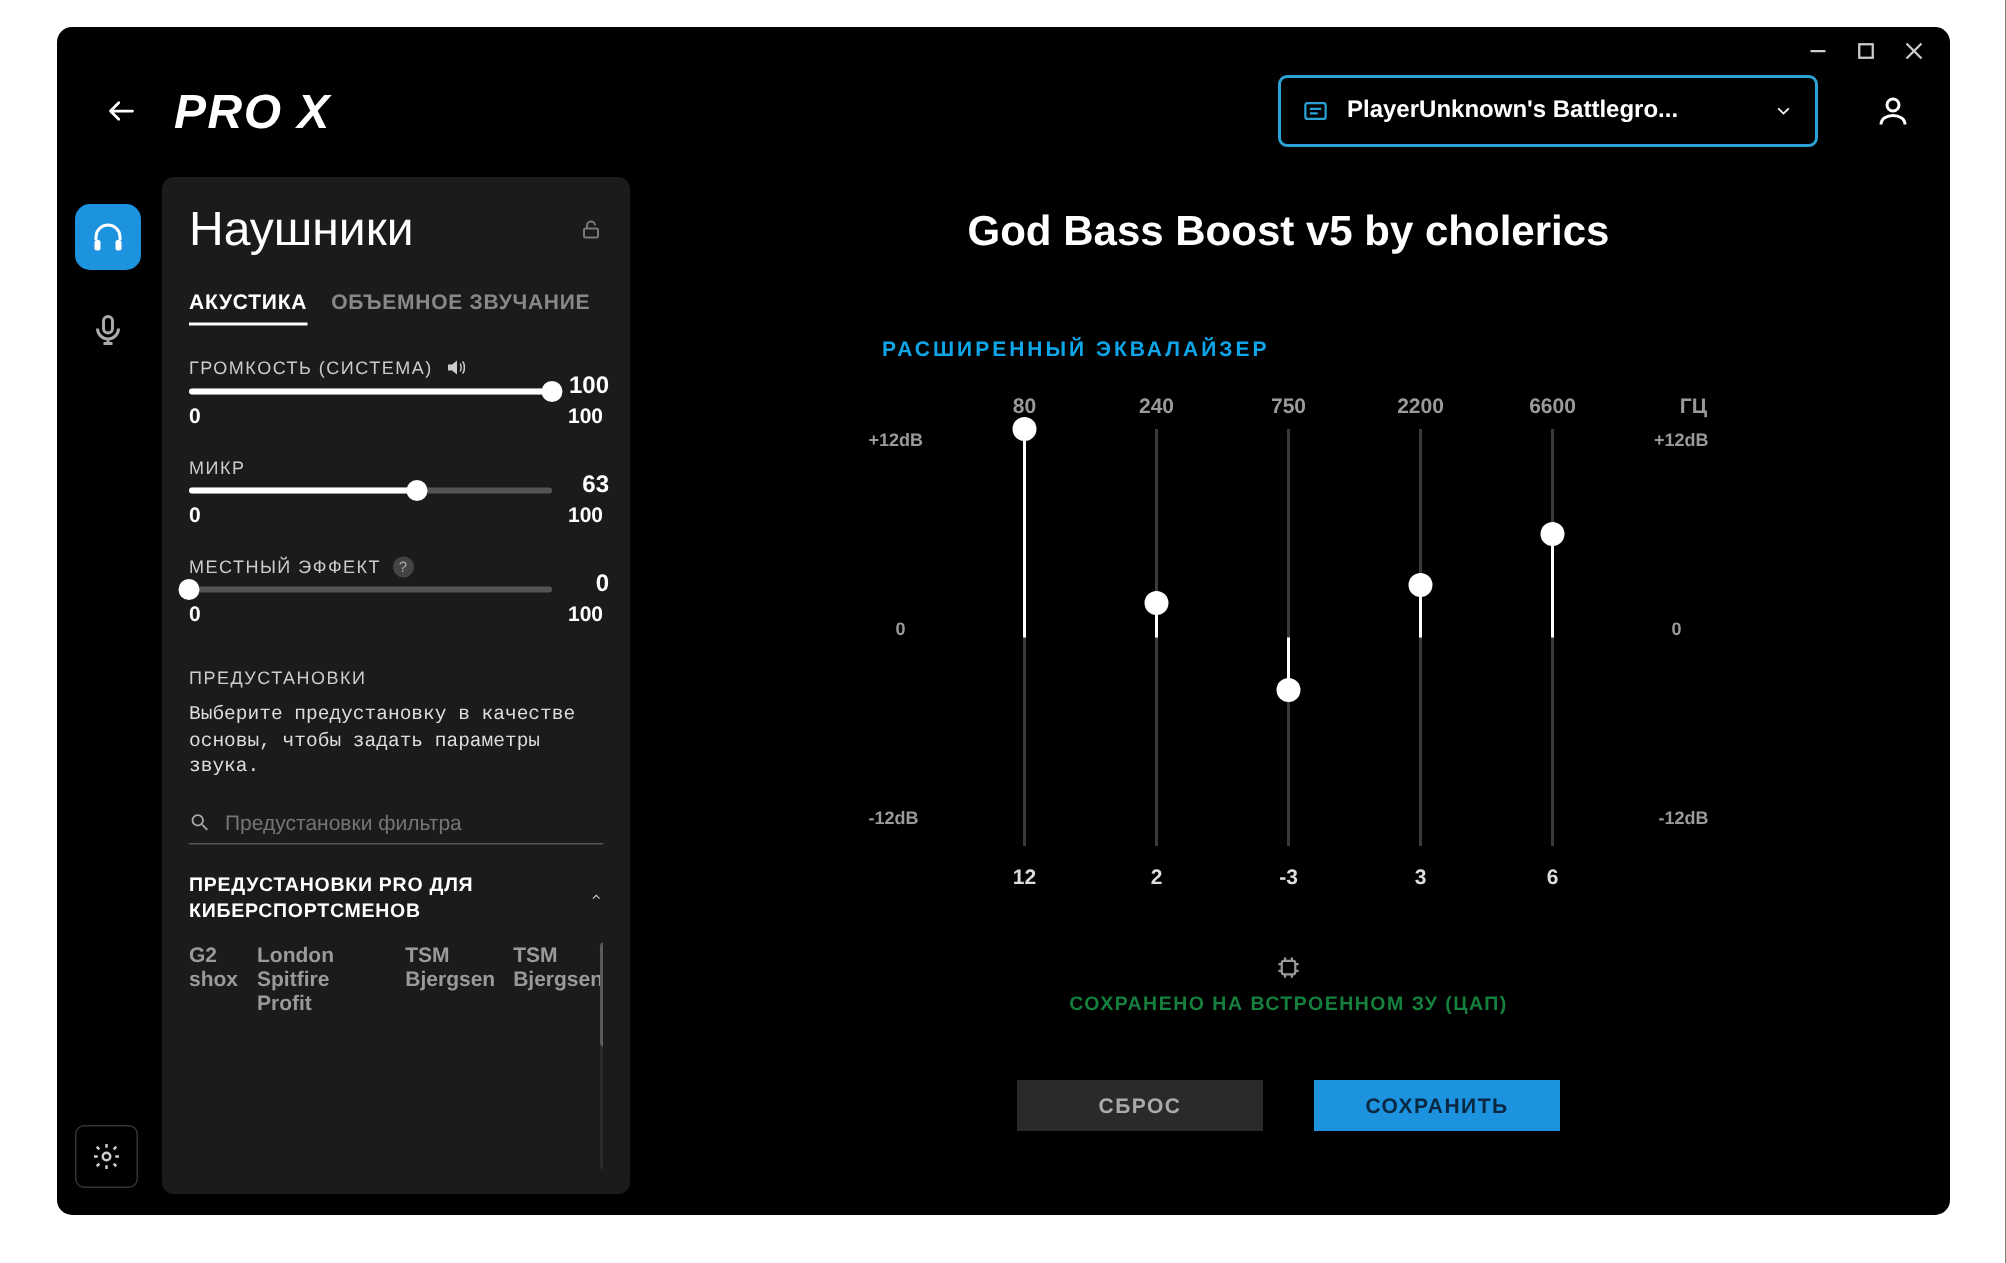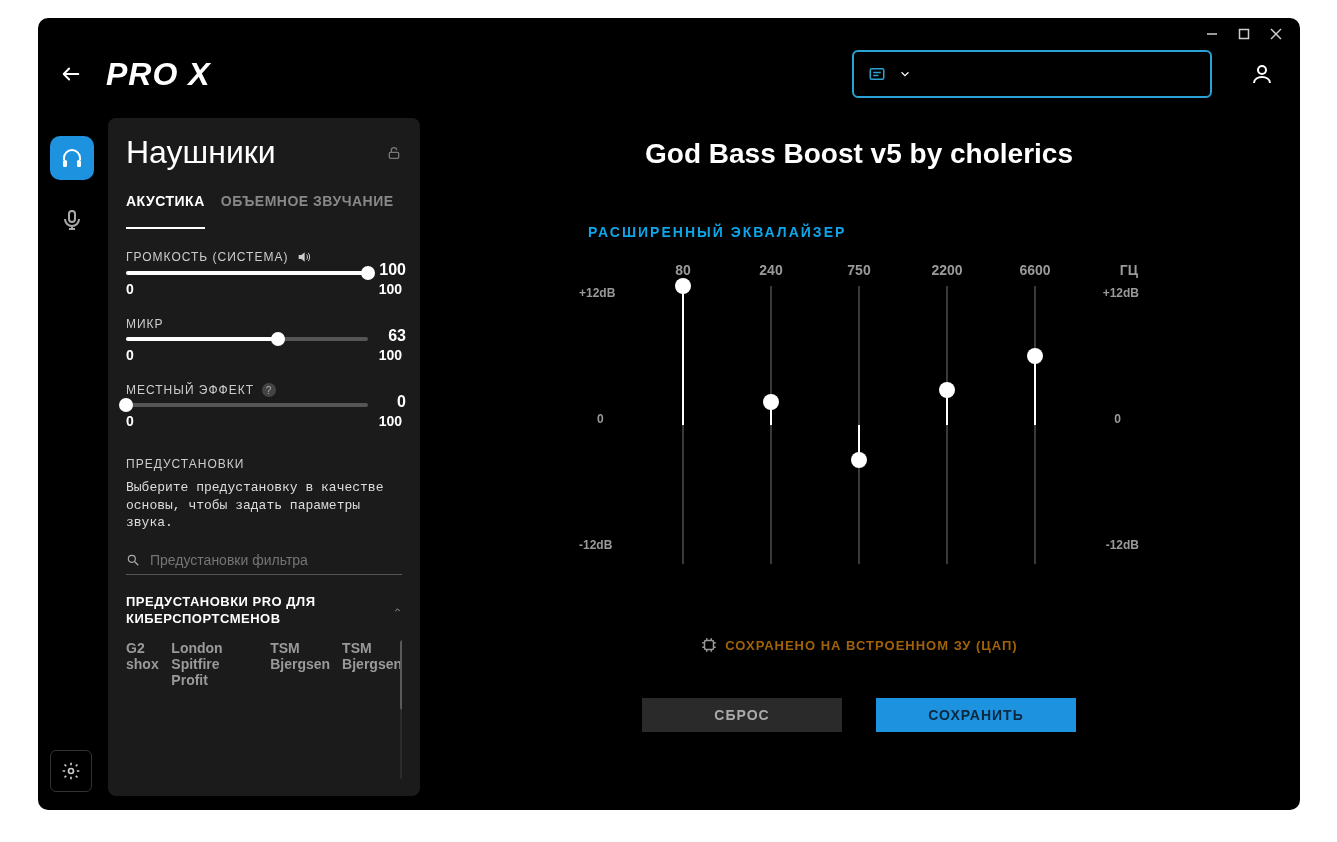--- a/index.html
+++ b/index.html
@@ -36,21 +36,21 @@
     justify-content: center;
     color: #ccc;
     font-size: 12px;
     cursor: pointer;
   }
   .tbtn svg { width: 12px; height: 12px; }
 
   .toprow {
     position: absolute;
     top: 32px;
-    left: 18px;
+    left: 28px;
     right: 18px;
     height: 48px;
     display: flex;
     align-items: center;
   }
   .back {
     width: 30px; height: 30px;
     display:flex;align-items:center;justify-content:center;
     cursor:pointer; margin-right: 20px;
   }
@@ -140,21 +140,21 @@
   .tabs {
     display:flex;
     gap: 16px;
     margin-top: 22px;
   }
   .tab {
     font-size: 14px;
     font-weight: 700;
     letter-spacing: 0.5px;
     color: #888;
-    padding-bottom: 18px;
+    padding-bottom: 6px;
     cursor:pointer;
   }
   .tab.active { color:#fff; border-bottom: 2px solid #fff; }
 
   .section-label {
     font-size: 12px;
     letter-spacing: 1px;
     color: #ccc;
     margin-top: 20px;
     display:flex; align-items:center; gap:8px;
@@ -285,29 +285,30 @@
   }
   .vknob {
     position:absolute; width:16px; height:16px; border-radius:50%;
     background:#fff; transform:translate(-50%,-50%); left:50%;
     cursor:grab;
   }
 
   .stored-row {
     margin-top: 44px;
     display:flex; align-items:center; justify-content:center;
-    gap:7px; color:#a16207; font-weight:700; letter-spacing:1px;
+    gap:7px; color:#15803d; font-weight:700; letter-spacing:1px;
     font-size:13px;
+    flex-direction:column;
   }
   .btn-row {
     margin-top: 44px;
     display:flex; justify-content:center; gap:34px;
   }
   .btn {
-    width: 200px; height: 34px;
+    width: 164px; height: 34px;
     display:flex;align-items:center;justify-content:center;
     font-weight:800; letter-spacing:1px; font-size:14px;
     cursor:pointer;
   }
   .btn-reset { background:#2a2a2a; color:#aaa; }
   .btn-save  { background:#1d93e0; color:#0d2e42; }
   .btn-save span { color:#0a2840; }
   .help-dot {
     width:14px;height:14px;border-radius:50%;background:#444;
     color:#aaa;font-size:10px;display:flex;align-items:center;justify-content:center;
@@ -344,20 +345,21 @@
         </svg>
     </div>
     <div class="logo">PRO X</div>
     <div class="spacer"></div>
     <div class="profile-select">
       <svg width="18" height="18" viewBox="0 0 24 24">
           <rect x="3" y="5" width="18" height="14" rx="2" fill="none" stroke="#2aa2d6" stroke-width="2"></rect>
           <line x1="7" y1="10" x2="17" y2="10" stroke="#2aa2d6" stroke-width="2"></line>
           <line x1="7" y1="14" x2="14" y2="14" stroke="#2aa2d6" stroke-width="2"></line>
         </svg>
+      <div class="ptxt">PlayerUnknown's Battlegro...</div>
       <svg class="pchevron" width="14" height="14" viewBox="0 0 24 24">
           <path d="M6 9l6 6 6-6" fill="none" stroke="#fff" stroke-width="2"></path>
         </svg>
     </div>
     <div class="user-icon">
       <svg width="24" height="24" viewBox="0 0 24 24">
           <circle cx="12" cy="8" r="4" fill="none" stroke="#fff" stroke-width="2"></circle>
           <path d="M4 21c0-4 4-6 8-6s8 2 8 6" fill="none" stroke="#fff" stroke-width="2"></path>
         </svg>
     </div>
@@ -520,20 +522,27 @@
             <div class="vline-fill" style="top: 37.5%; height: 12.5%;"></div>
             <div class="vknob" style="top: 37.5%;"></div>
           </div>
           <div class="vslider">
             <div class="vline-bg"></div>
             <div class="vline-fill" style="top: 25%; height: 25%;"></div>
             <div class="vknob" style="top: 25%;"></div>
           </div>
         </div>
 
+      <div class="val-row">
+        <div class="valb">12</div>
+        <div class="valb">2</div>
+        <div class="valb">-3</div>
+        <div class="valb">3</div>
+        <div class="valb">6</div>
+      </div>
     </div>
 
     <div class="stored-row">
       <svg width="18" height="18" viewBox="0 0 24 24">
           <rect x="6" y="6" width="12" height="12" rx="2" fill="none" stroke="#9a9a9a" stroke-width="2"></rect>
           <path d="M9 3v3M15 3v3M9 18v3M15 18v3M3 9h3M3 15h3M18 9h3M18 15h3" stroke="#9a9a9a" stroke-width="2"></path>
         </svg>
       <span>СОХРАНЕНО НА ВСТРОЕННОМ ЗУ (ЦАП)</span>
     </div>
 

